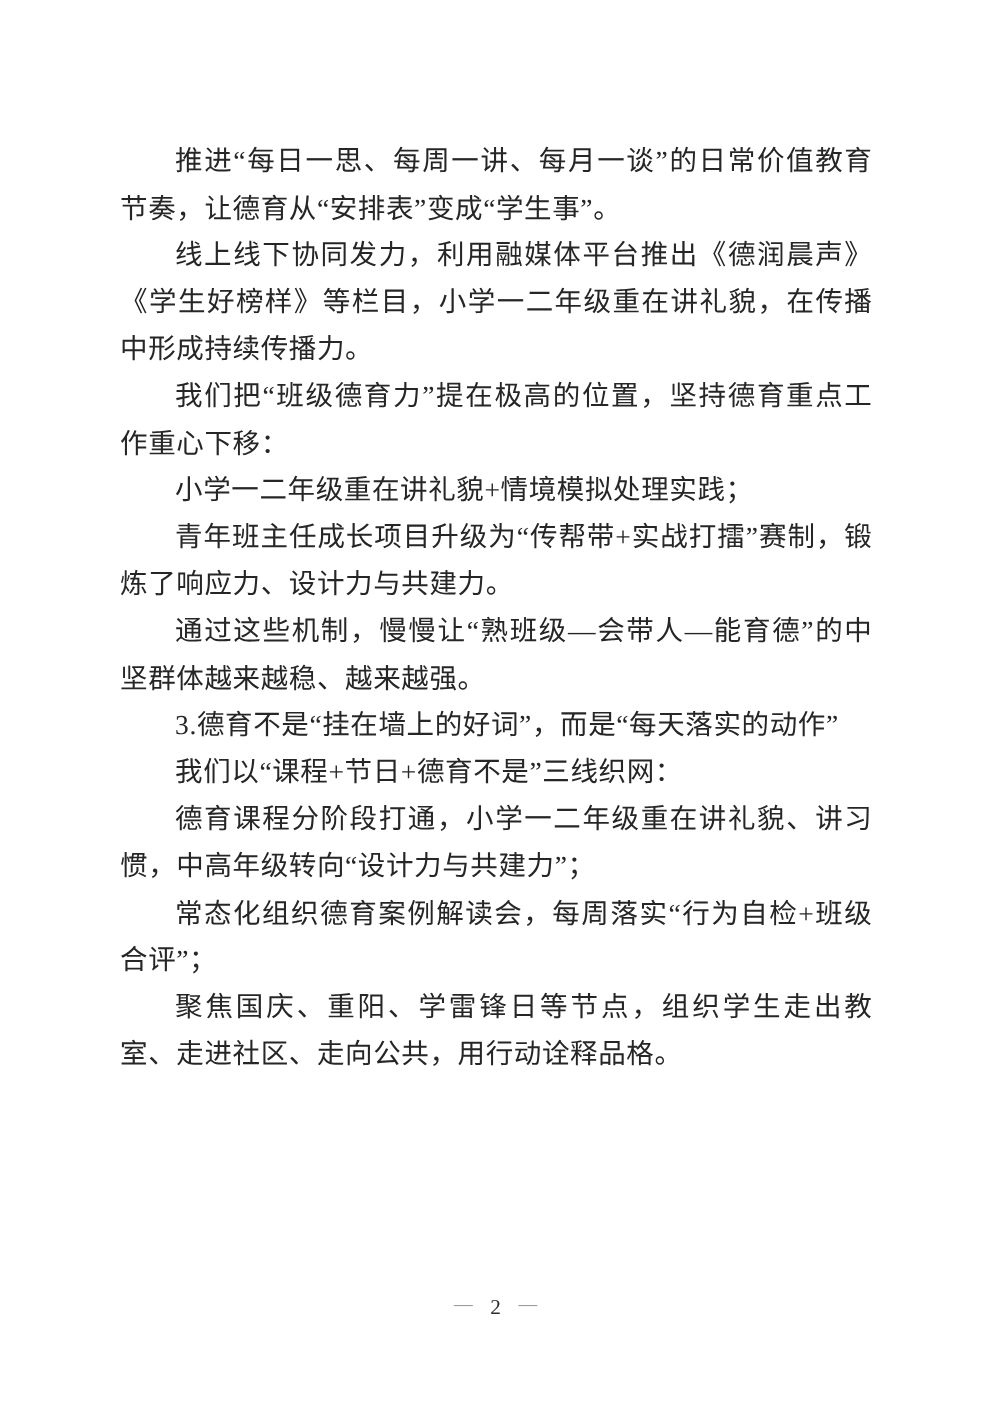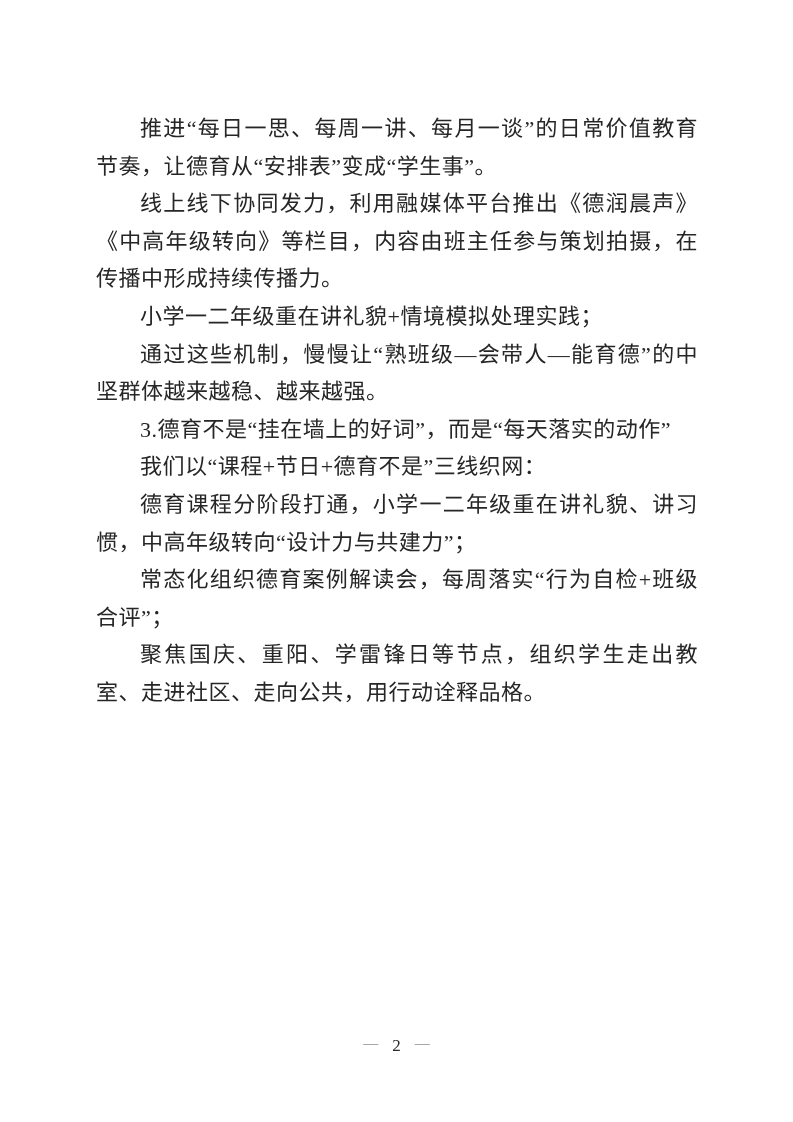--- a/index.html
+++ b/index.html
@@ -60,22 +60,24 @@
     color: #2b2b2b;
   }
 </style>
 </head>
 <body>
 
 <div class="doc-page">
 
   <div class="doc-body">
     <p>推进“每日一思、每周一讲、每月一谈”的日常价值教育节奏，让德育从“安排表”变成“学生事”。</p>
-    <p>线上线下协同发力，利用融媒体平台推出《德润晨声》《中高年级转向》等栏目，内容由班主任参与策划拍摄，在传播中形成持续传播力。</p>
+    <p>线上线下协同发力，利用融媒体平台推出《德润晨声》《学生好榜样》等栏目，小学一二年级重在讲礼貌，在传播中形成持续传播力。</p>
+    <p>我们把“班级德育力”提在极高的位置，坚持德育重点工作重心下移：</p>
     <p>小学一二年级重在讲礼貌+情境模拟处理实践；</p>
+    <p>青年班主任成长项目升级为“传帮带+实战打擂”赛制，锻炼了响应力、设计力与共建力。</p>
     <p>通过这些机制，慢慢让“熟班级—会带人—能育德”的中坚群体越来越稳、越来越强。</p>
     <p>3.德育不是“挂在墙上的好词”，而是“每天落实的动作”</p>
     <p>我们以“课程+节日+德育不是”三线织网：</p>
     <p>德育课程分阶段打通，小学一二年级重在讲礼貌、讲习惯，中高年级转向“设计力与共建力”；</p>
     <p>常态化组织德育案例解读会，每周落实“行为自检+班级合评”；</p>
     <p>聚焦国庆、重阳、学雷锋日等节点，组织学生走出教室、走进社区、走向公共，用行动诠释品格。</p>
   </div>
 
   <div class="doc-footer">
     <span class="dash">—</span><span class="num">2</span><span class="dash">—</span>

